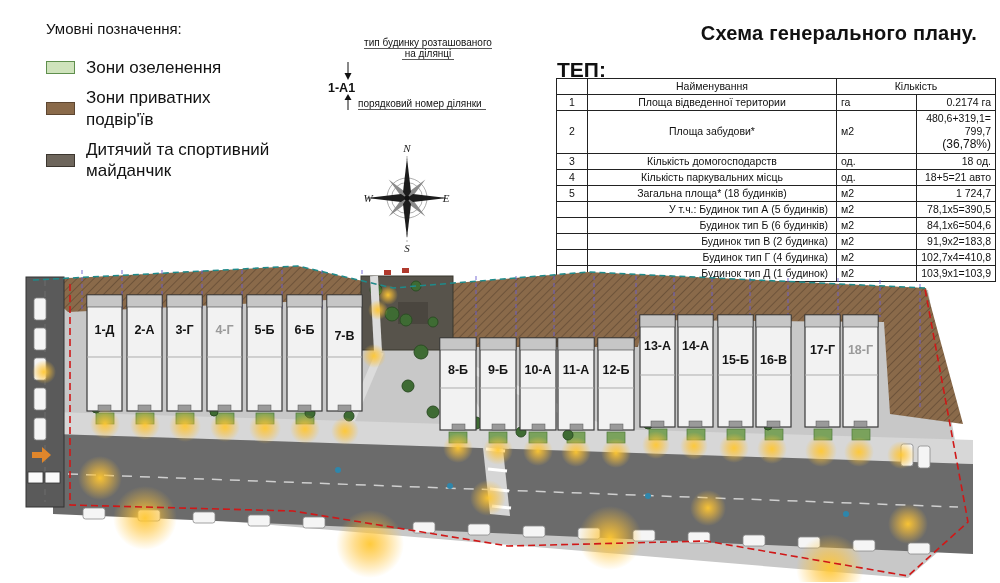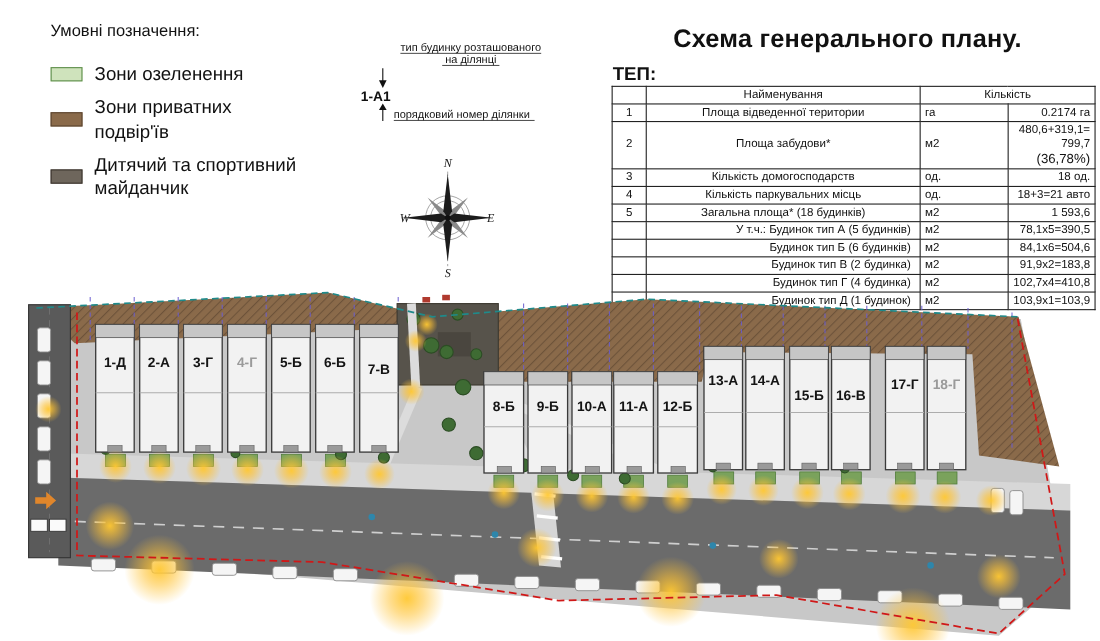--- a/index.html
+++ b/index.html
@@ -12,22 +12,22 @@
   .legend-title{font-size:15px;margin:0 0 20px 0;font-weight:500}
   .legend-item{display:flex;align-items:center;margin-bottom:9px}
   .swatch{width:27px;height:11px;border:1px solid #444;margin-right:11px;flex:0 0 auto}
   .swatch.green{background:#cfe3bc;border-color:#5f8f4d}
   .swatch.brown{background:#8a6a4a;border-color:#5d4631}
   .swatch.dark{background:#6e665c;border-color:#3c362f}
   .swatch.hatch{height:16px;background:repeating-linear-gradient(45deg,#fff 0 3px,#444 3px 4px);border-color:#222}
   .legend-label{font-size:17px;white-space:pre-line;line-height:1.25}
 
   
-  .main-title{left:612px;top:22px;width:365px;text-align:left;font-size:23px;font-weight:bold;letter-spacing:.2px}
-  .tep-head{left:557px;top:58px;font-size:17px;font-weight:bold}
+  .main-title{left:612px;top:22px;width:365px;text-align:right;font-size:20px;font-weight:bold;letter-spacing:.2px}
+  .tep-head{left:557px;top:58px;font-size:21px;font-weight:bold}
   table.tep{position:absolute;left:556px;top:78px;width:440px;border-collapse:collapse;table-layout:fixed;
             font-size:10.5px;line-height:1.2}
   .tep td,.tep th{border:1px solid #222;padding:1px 4px;height:13px;overflow:hidden;font-weight:normal}
   .tep .c-num{text-align:center;width:22px}
   .tep .c-name{width:240px;text-align:center}
   .tep .c-unit{text-align:left;width:28px}
   .tep .c-val{text-align:right;width:150px}
   .tep .sub{text-align:right;padding-right:8px}
   .tep .small{font-size:12px}
   .tep th.c-qty{text-align:center}
@@ -144,27 +144,27 @@
   <tr>
     <td class="c-num">3</td>
     <td class="c-name">Кількість домогосподарств</td>
     <td class="c-unit">од.</td>
     <td class="c-val">18 од.</td>
   </tr>
   <tr>
     <td class="c-num">4</td>
     <td class="c-name">Кількість паркувальних місць</td>
     <td class="c-unit">од.</td>
-    <td class="c-val">18+3=21 авто</td>
+    <td class="c-val">18+5=21 авто</td>
   </tr>
   <tr>
     <td class="c-num">5</td>
     <td class="c-name">Загальна площа* (18 будинків)</td>
     <td class="c-unit">м2</td>
-    <td class="c-val">1 593,6</td>
+    <td class="c-val">1 724,7</td>
   </tr>
   <tr>
     <td class="c-num"></td>
     <td class="c-name sub">У т.ч.: Будинок тип А (5 будинків)</td>
     <td class="c-unit">м2</td>
     <td class="c-val">78,1х5=390,5</td>
   </tr>
   <tr>
     <td class="c-num"></td>
     <td class="c-name sub">Будинок тип Б (6 будинків)</td>

